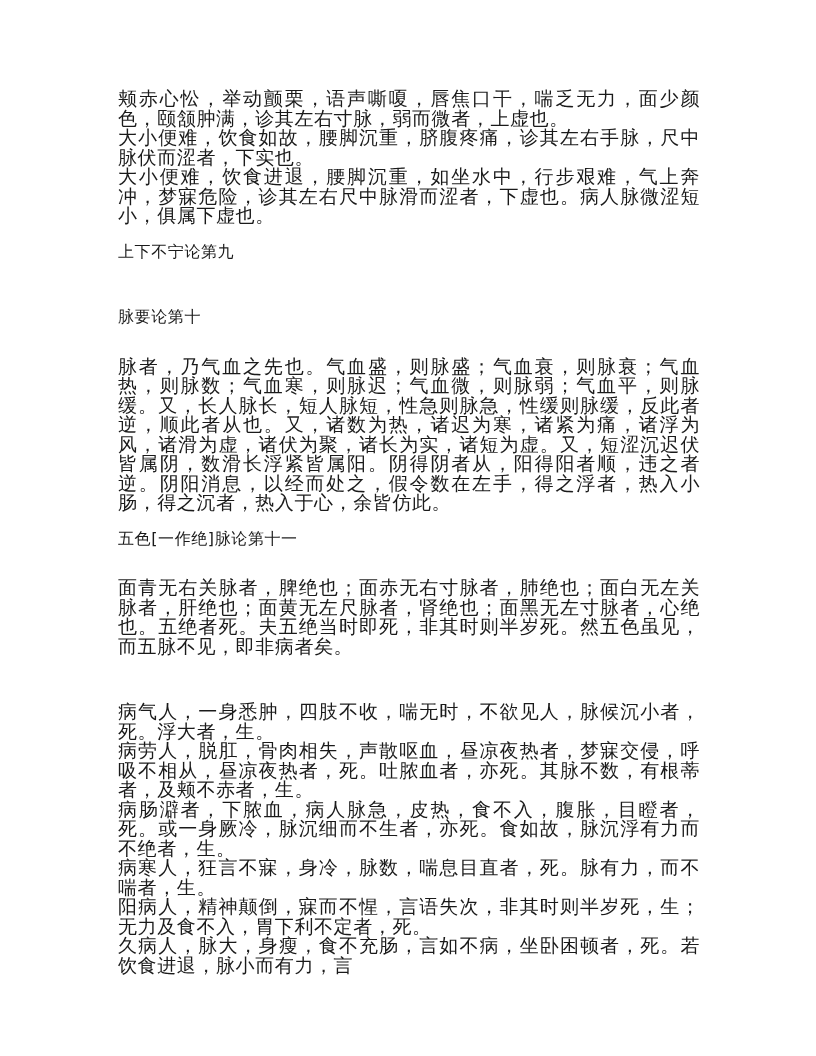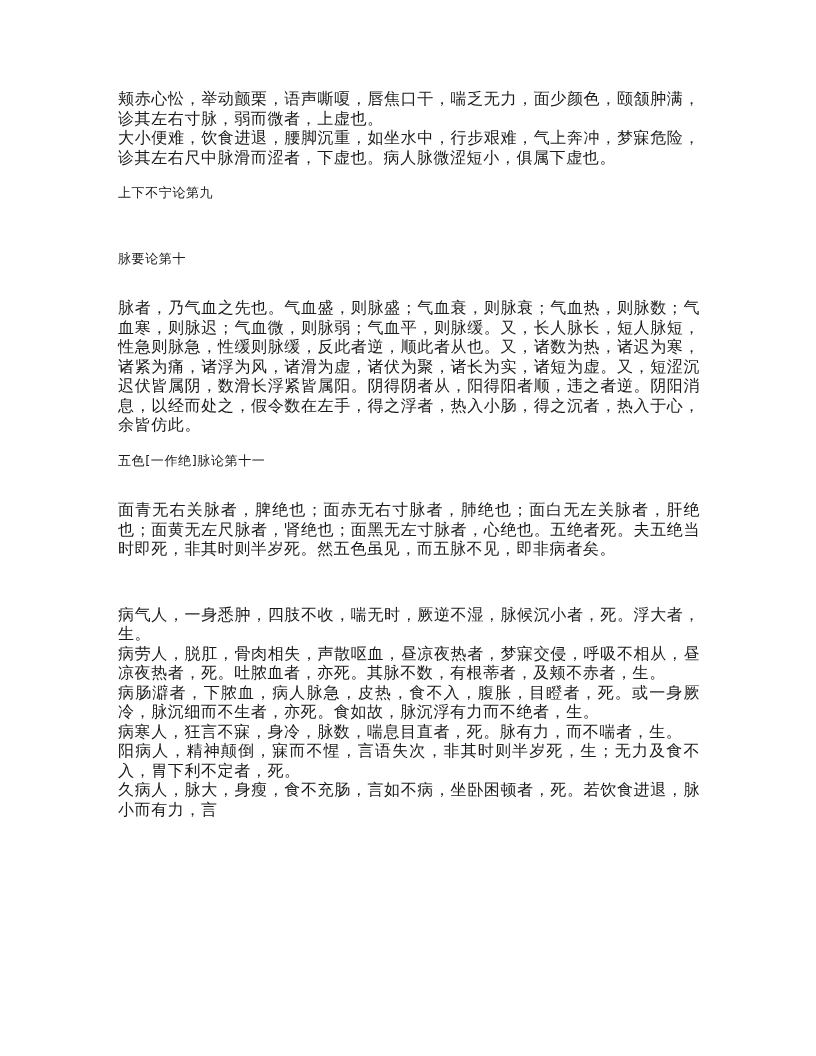--- a/index.html
+++ b/index.html
@@ -16,60 +16,61 @@
     color: #1a1a1a;
   }
   .page {
     position: absolute;
     left: 118px;
     top: 89px;
     width: 582px;
   }
   .para {
     margin: 0;
-    font-size: 16px;
+    font-size: 19px;
     line-height: 19.5px;
     letter-spacing: 0.6px;
     text-align: justify;
     text-align-last: left;
   }
   .heading {
     margin: 0;
-    font-size: 13px;
+    font-size: 16px;
     line-height: 19.5px;
     letter-spacing: 0.6px;
     font-weight: normal;
   }
   .gap-after-para { height: 16px; }
   .gap-after-heading { height: 30px; }
 </style>
 </head>
 <body>
 
 <div class="page">
 
   <p class="para">颊赤心忪，举动颤栗，语声嘶嗄，唇焦口干，喘乏无力，面少颜色，颐颔肿满，诊其左右寸脉，弱而微者，上虚也。</p>
+  <p class="para">大小便难，饮食如故，腰脚沉重，脐腹疼痛，诊其左右手脉，尺中脉伏而涩者，下实也。</p>
   <p class="para">大小便难，饮食进退，腰脚沉重，如坐水中，行步艰难，气上奔冲，梦寐危险，诊其左右尺中脉滑而涩者，下虚也。病人脉微涩短小，俱属下虚也。</p>
   <div class="gap-after-para"></div>
 
   <h2 class="heading">上下不宁论第九</h2>
   <div class="gap-after-heading"></div>
   <div class="gap-after-para"></div>
 
   <h2 class="heading">脉要论第十</h2>
   <div class="gap-after-heading"></div>
   <p class="para">脉者，乃气血之先也。气血盛，则脉盛；气血衰，则脉衰；气血热，则脉数；气血寒，则脉迟；气血微，则脉弱；气血平，则脉缓。又，长人脉长，短人脉短，性急则脉急，性缓则脉缓，反此者逆，顺此者从也。又，诸数为热，诸迟为寒，诸紧为痛，诸浮为风，诸滑为虚，诸伏为聚，诸长为实，诸短为虚。又，短涩沉迟伏皆属阴，数滑长浮紧皆属阳。阴得阴者从，阳得阳者顺，违之者逆。阴阳消息，以经而处之，假令数在左手，得之浮者，热入小肠，得之沉者，热入于心，余皆仿此。</p>
   <div class="gap-after-para"></div>
 
   <h2 class="heading">五色[一作绝]脉论第十一</h2>
   <div class="gap-after-heading"></div>
   <p class="para">面青无右关脉者，脾绝也；面赤无右寸脉者，肺绝也；面白无左关脉者，肝绝也；面黄无左尺脉者，肾绝也；面黑无左寸脉者，心绝也。五绝者死。夫五绝当时即死，非其时则半岁死。然五色虽见，而五脉不见，即非病者矣。</p>
   <div class="gap-after-para"></div>
 
   <div class="gap-after-heading"></div>
-  <p class="para">病气人，一身悉肿，四肢不收，喘无时，厥逆不湿，脉候沉小者，死。浮大者，生。</p>
+  <p class="para">病气人，一身悉肿，四肢不收，喘无时，不欲见人，脉候沉小者，死。浮大者，生。</p>
   <p class="para">病劳人，脱肛，骨肉相失，声散呕血，昼凉夜热者，梦寐交侵，呼吸不相从，昼凉夜热者，死。吐脓血者，亦死。其脉不数，有根蒂者，及颊不赤者，生。</p>
   <p class="para">病肠澼者，下脓血，病人脉急，皮热，食不入，腹胀，目瞪者，死。或一身厥冷，脉沉细而不生者，亦死。食如故，脉沉浮有力而不绝者，生。</p>
   <p class="para">病寒人，狂言不寐，身冷，脉数，喘息目直者，死。脉有力，而不喘者，生。</p>
   <p class="para">阳病人，精神颠倒，寐而不惺，言语失次，非其时则半岁死，生；无力及食不入，胃下利不定者，死。</p>
   <p class="para">久病人，脉大，身瘦，食不充肠，言如不病，坐卧困顿者，死。若饮食进退，脉小而有力，言</p>
 
 </div>
 
 </body></html>

